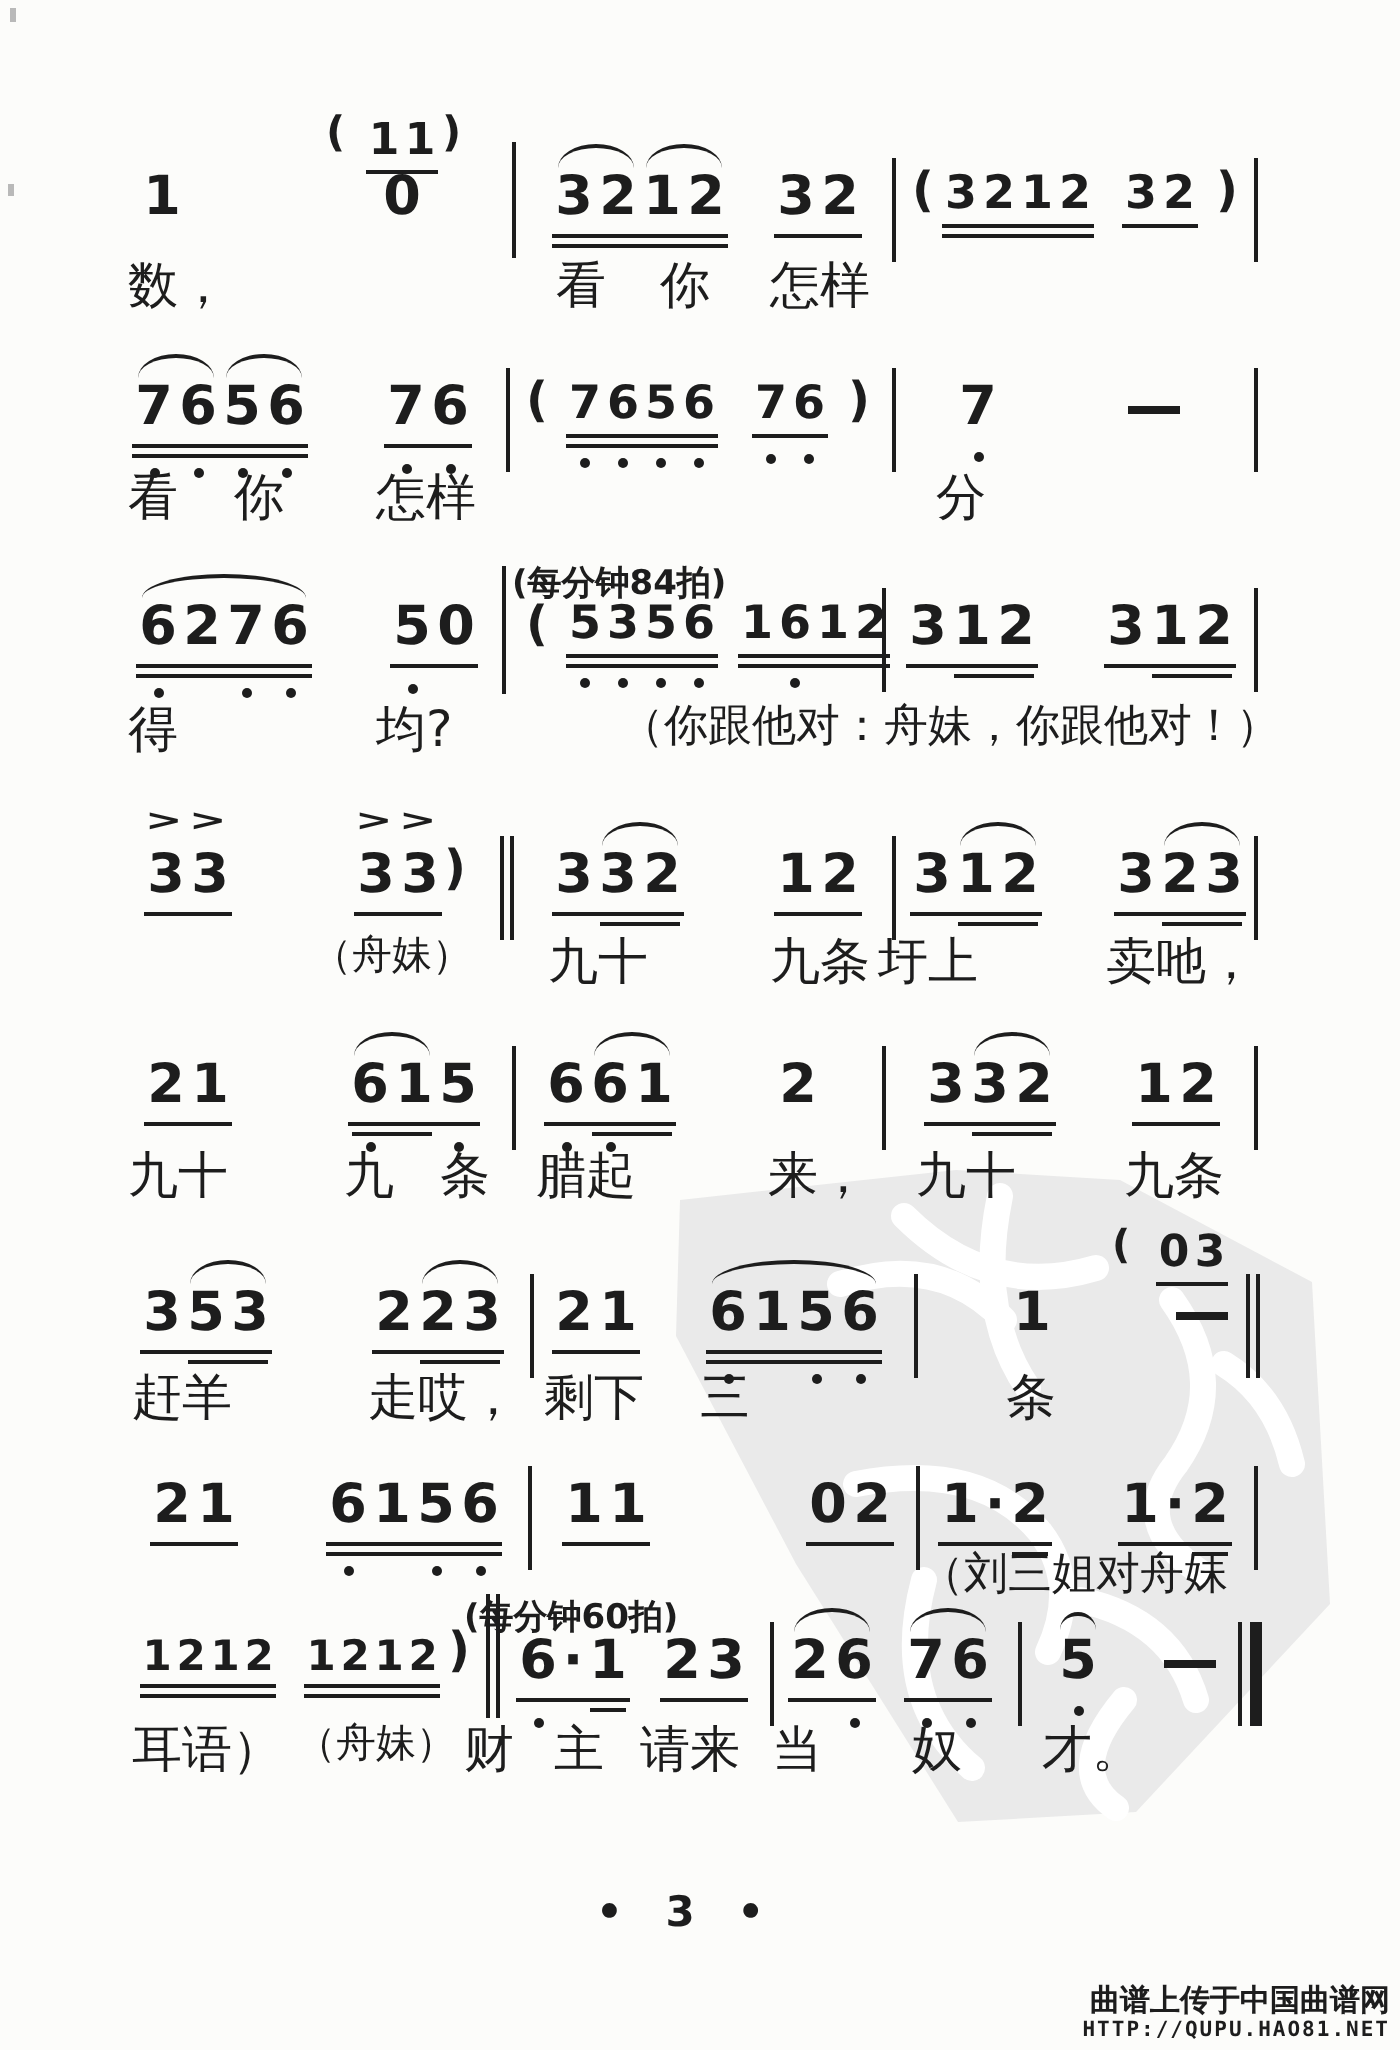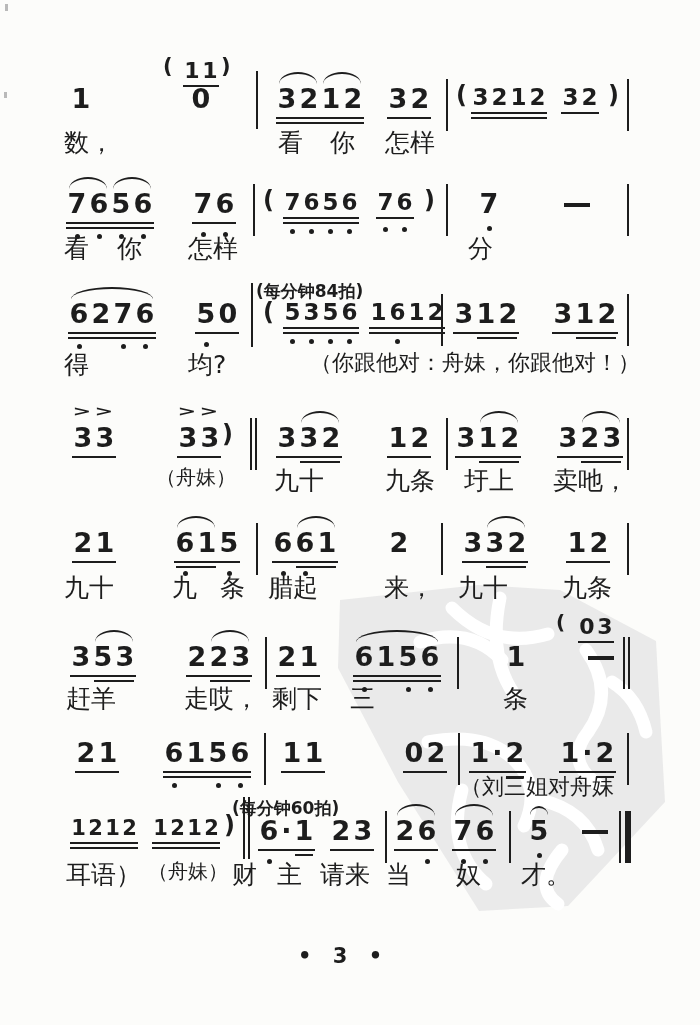--- a/index.html
+++ b/index.html
@@ -295,21 +295,21 @@
           <div class="uline" style="top: 32px; left: 0px; width: 66px;"></div>
           <div class="uline" style="top: 37px; left: 24px; width: 40px;"></div>
           <div class="slur" style="left: 25px; width: 38px; top: -13px;"></div>
         </div>
         <div class="barwrap" style="left: 627px;">
           <div class="barline" style="left: 0px; top: -6px; height: 52px; width: 2px;"></div>
         </div>
         <div class="lyric" style="left: 156px; top: 40px; font-size: 20px;">（舟妹）</div>
         <div class="lyric" style="left: 274px; top: 40px;">九十</div>
         <div class="lyric" style="left: 385px; top: 40px;">九条</div>
-        <div class="lyric" style="left: 464px; top: 40px;">圩上</div>
+        <div class="lyric" style="left: 439px; top: 40px;">圩上</div>
         <div class="lyric" style="left: 553px; top: 40px;">卖吔，</div>
       </div>
       <div class="line" style="top: 529px;">
         <div class="ngroup" style="left: 72px; top: 0px; font-size: 27px; width: 44px; height: 47px;">
           <div class="ncell" style="left: 0px; width: 22px;">2</div>
           <div class="ncell" style="left: 22px; width: 22px;">1</div>
           <div class="uline" style="top: 32px; left: 0px; width: 44px;"></div>
         </div>
         <div class="ngroup" style="left: 174px; top: 0px; font-size: 27px; width: 66px; height: 47px;">
           <div class="ncell" style="left: 0px; width: 22px;">6</div>
@@ -549,13 +549,17 @@
         <div class="lyric" style="left: 320px; top: 41px;">请来</div>
         <div class="lyric" style="left: 386px; top: 41px;">当</div>
         <div class="lyric" style="left: 456px; top: 41px;">奴</div>
         <div class="lyric" style="left: 521px; top: 41px;">才。</div>
         <div class="anno" style="left: 232px; top: -20px; font-size: 17px;">(每分钟60拍)</div>
       </div>
     </div>
 
   <div class="pagenum">• 3 •</div>
 
+  <div class="footer">
+    <div class="site">曲谱上传于中国曲谱网</div>
+    <div class="url">HTTP://QUPU.HAO81.NET</div>
+  </div>
 </div>
 
 </body></html>

